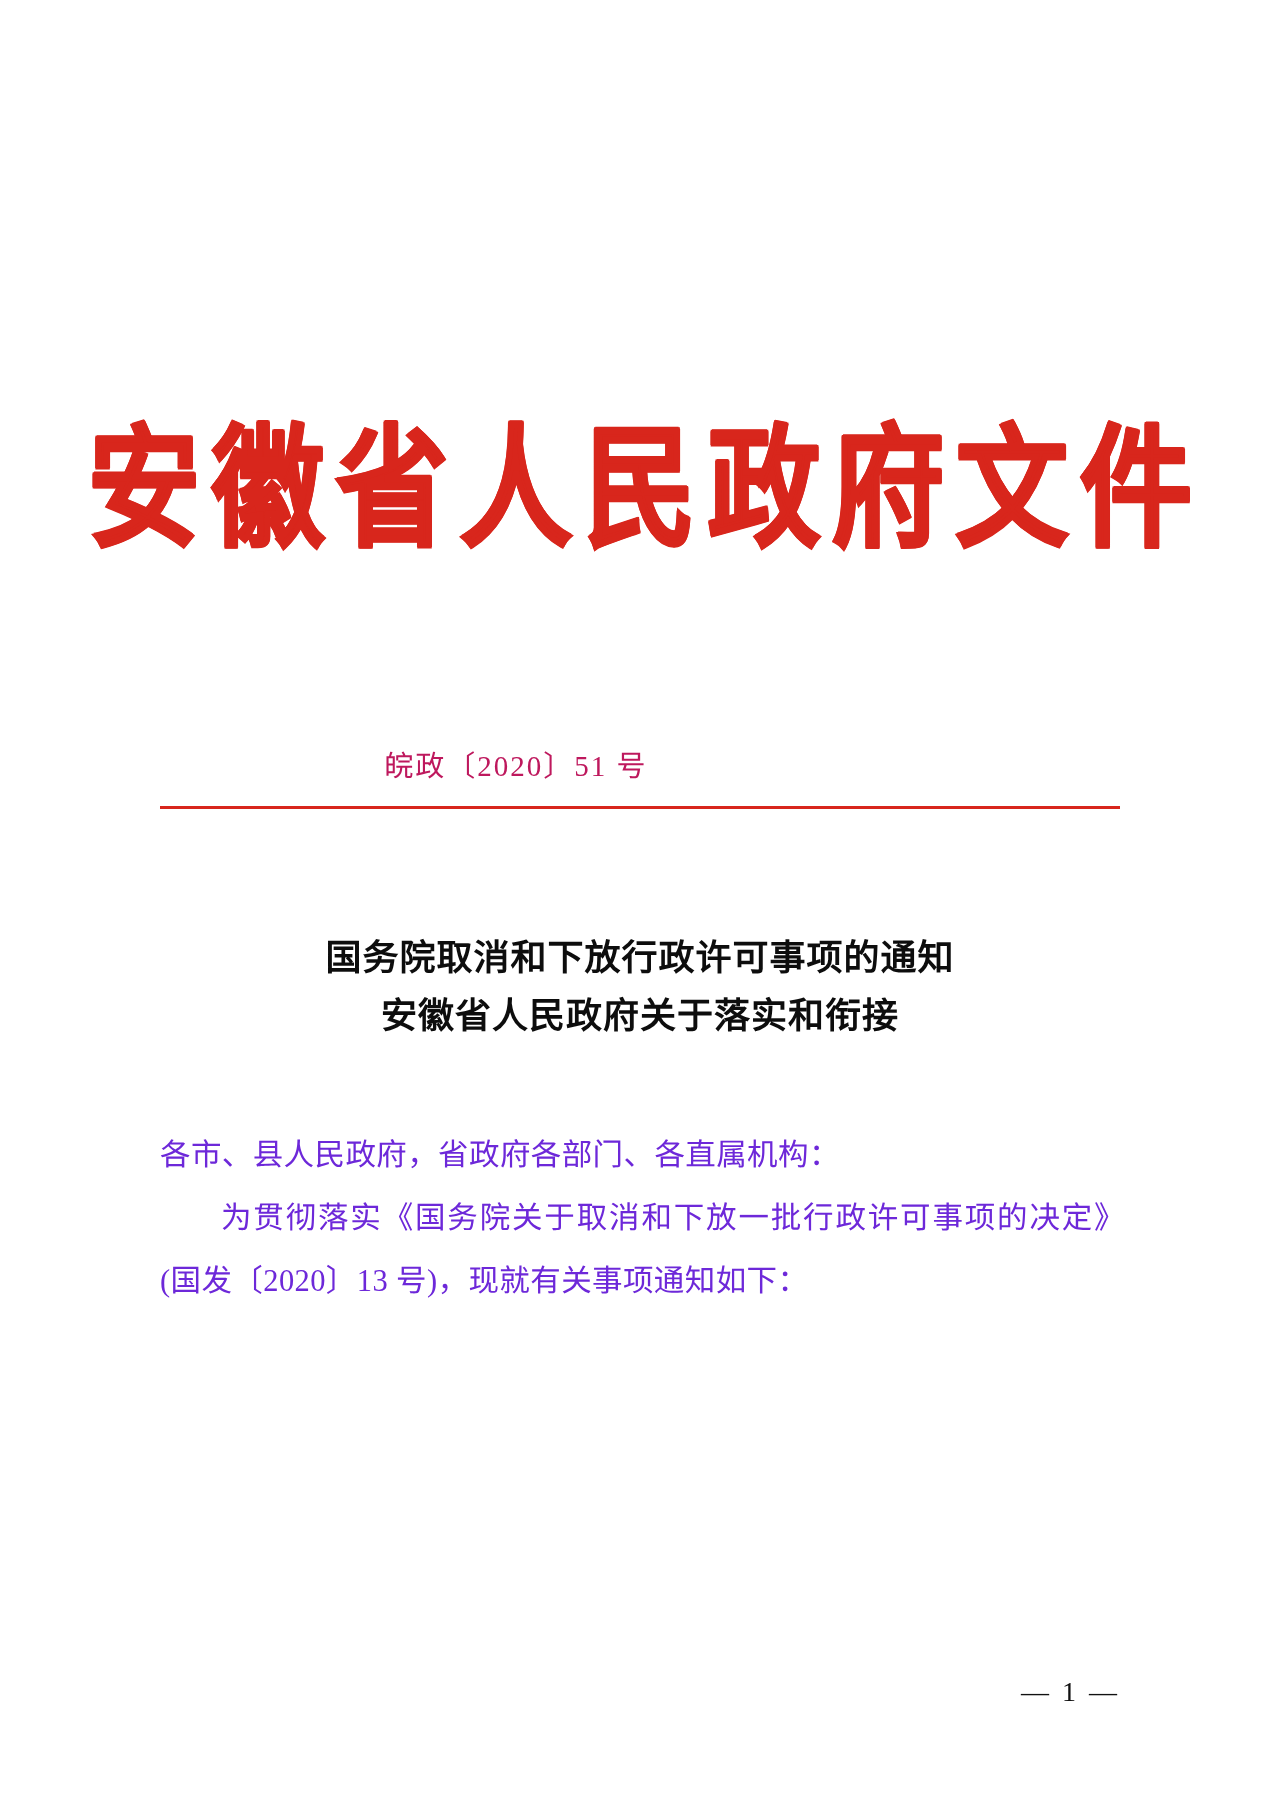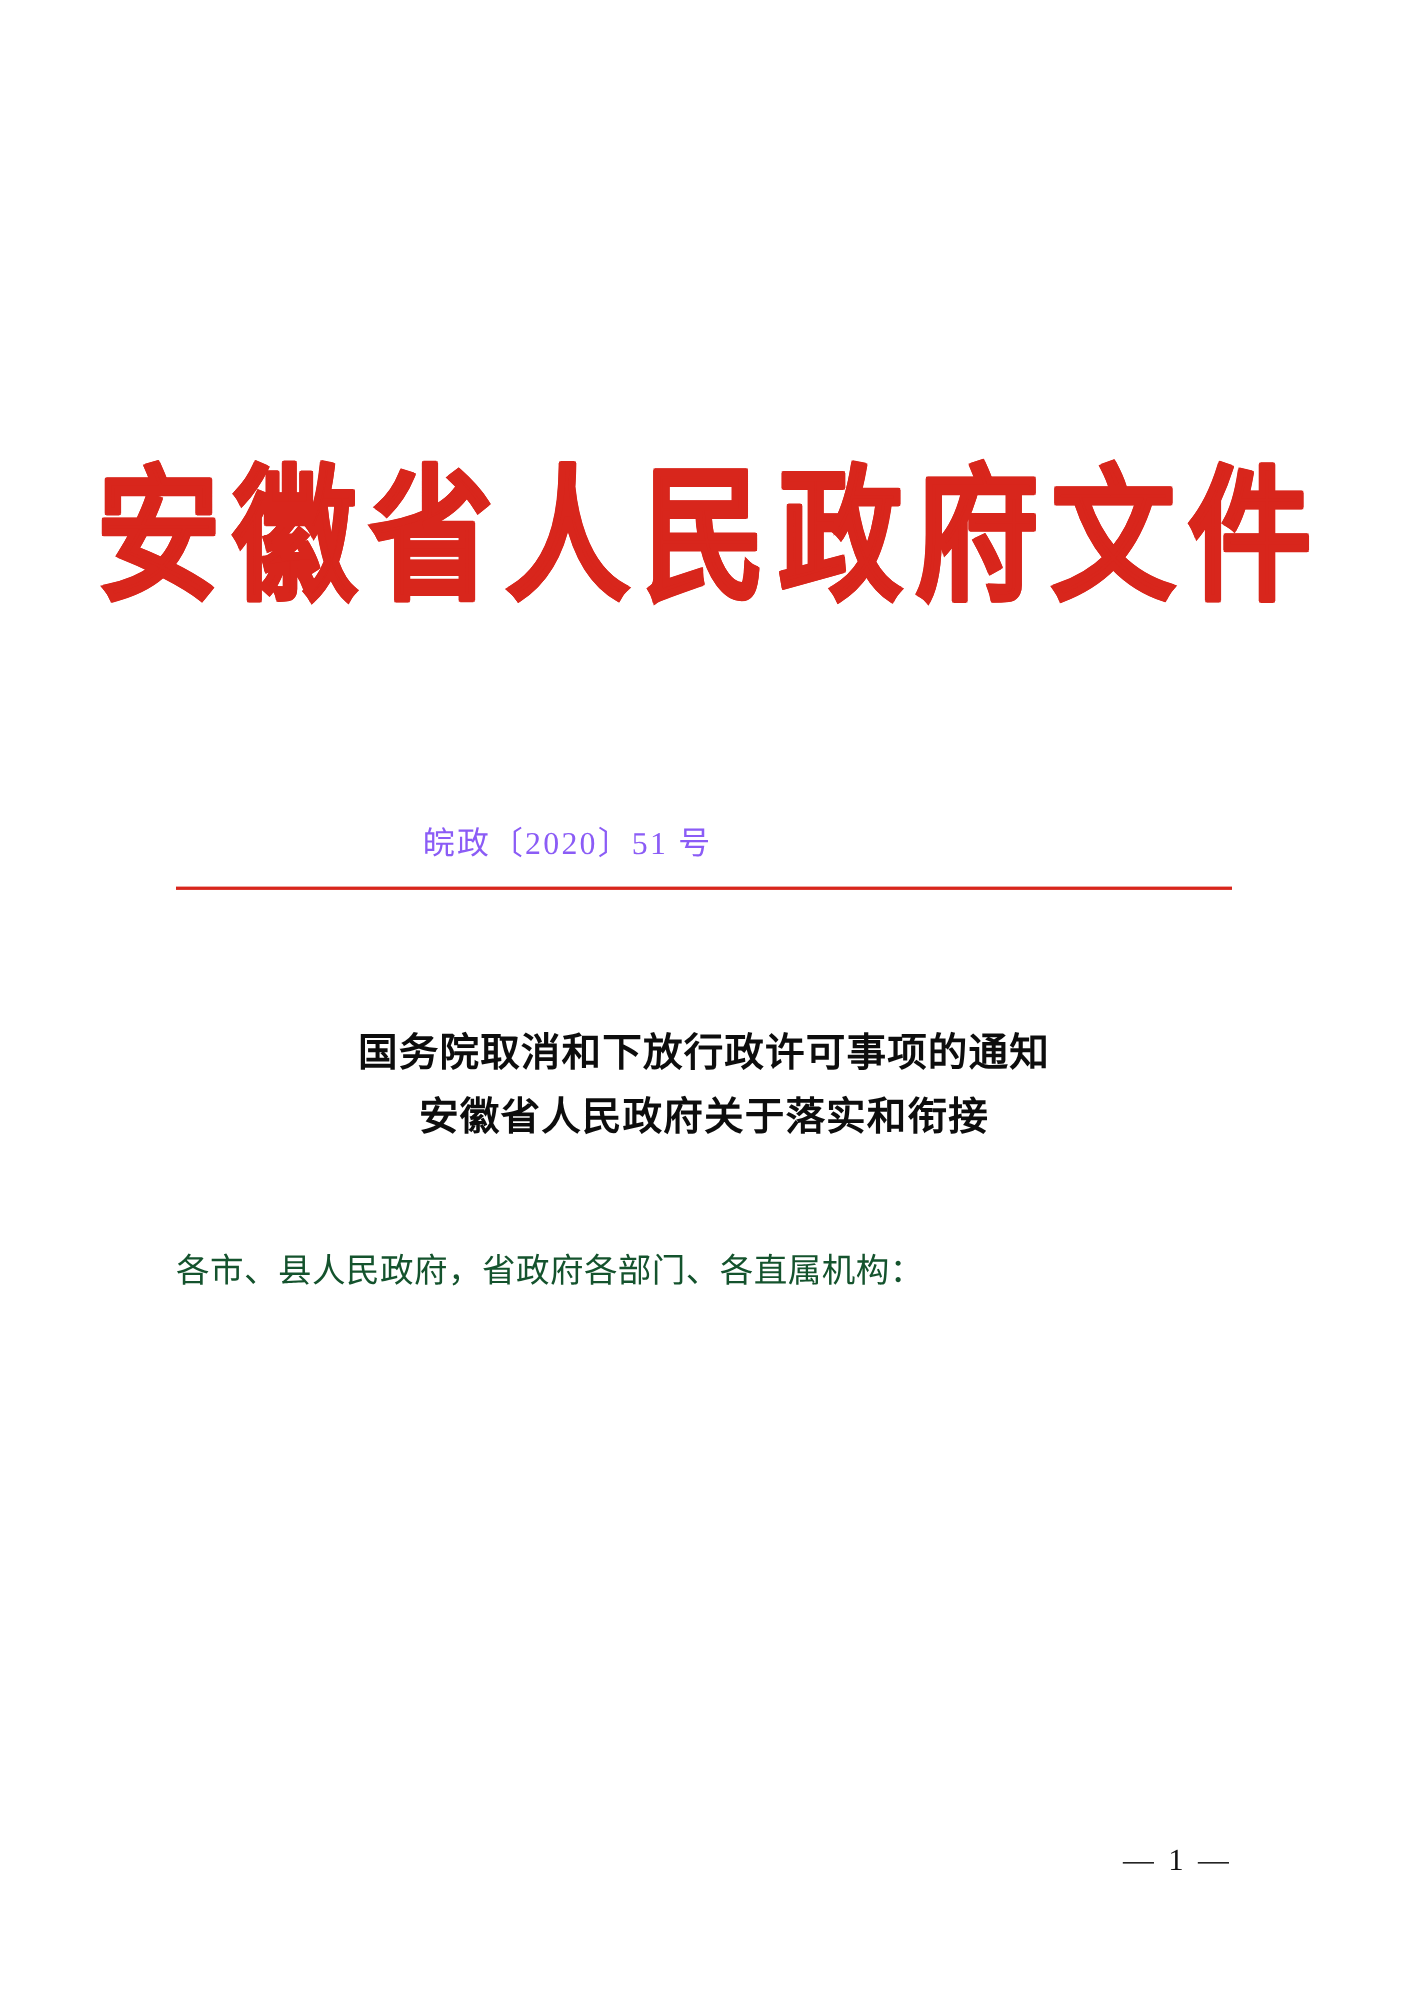--- a/index.html
+++ b/index.html
@@ -56,21 +56,21 @@
 
   
   .doc-number {
     position: absolute;
     top: 718px;
     left: 0;
     width: 1032px;
     text-align: center;
     font-size: 29px;
     letter-spacing: 2px;
-    color: #8b5cf6;
+    color: #be185d;
   }
 
   
   .red-rule {
     position: absolute;
     top: 782px;
     left: 160px;
     width: 960px;
     height: 3px;
     background: #d8261c;
@@ -94,21 +94,21 @@
 
   
   .body-text {
     position: absolute;
     top: 1100px;
     left: 160px;
     width: 965px;
     font-size: 30.5px;
     line-height: 2.06;
     letter-spacing: 0.4px;
-    color: #14532d;
+    color: #6d28d9;
     text-align: justify;
   }
   .body-text p {
     margin: 0;
   }
   .body-text p.indent {
     text-indent: 2em;
   }
 
   
@@ -136,17 +136,18 @@
 
   <div class="red-rule"></div>
 
   <div class="doc-title">
     <span class="tline">国务院取消和下放行政许可事项的通知</span>
     <span class="tline">安徽省人民政府关于落实和衔接</span>
   </div>
 
   <div class="body-text">
     <p>各市、县人民政府，省政府各部门、各直属机构：</p>
+    <p class="indent">为贯彻落实《国务院关于取消和下放一批行政许可事项的决定》(国发〔2020〕13 号)，现就有关事项通知如下：</p>
   </div>
 
   <div class="page-number">— 1 —</div>
 
 </div>
 
 </body></html>

